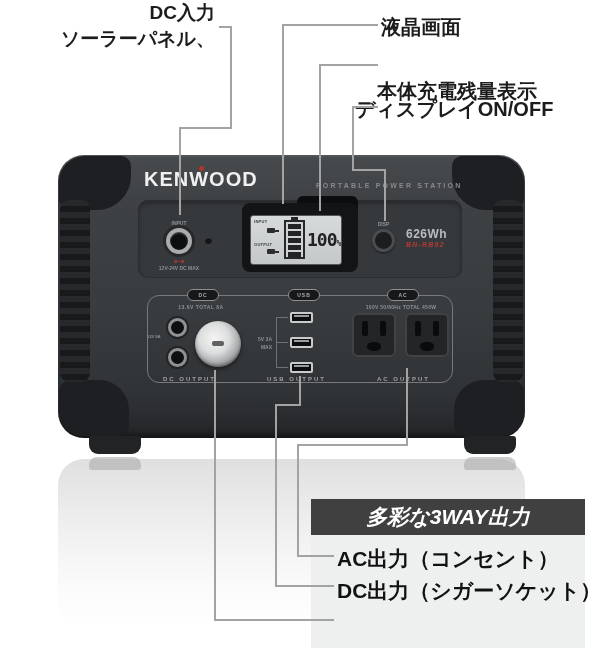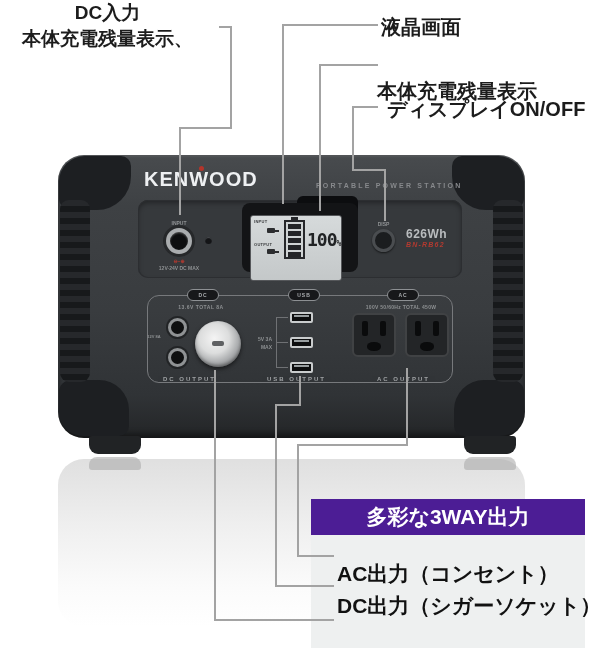--- a/index.html
+++ b/index.html
@@ -2,30 +2,30 @@
 <html><head>
 <meta charset="utf-8">
 <style>
   * { margin:0; padding:0; box-sizing:border-box; }
   html,body { background:#ffffff; }
   body { font-family:"Liberation Sans", sans-serif; }
   .canvas { position:relative; width:600px; height:651px; background:#fff; overflow:hidden; }
 
   
   .co { position:absolute; color:#1c1c1c; font-weight:bold; white-space:nowrap; }
-  .co-dcin { left:0; top:16; width:215px; text-align:center; font-size:19px; line-height:26px; }
+  .co-dcin { left:0; top:16; width:215px; text-align:right; font-size:19px; line-height:26px; }
   .co-lcd  { left:381px; top:14px; font-size:20px; }
   .co-batt { left:377px; top:54px; font-size:20px;margin-top:24px; }
-  .co-disp { left:387px; top:96px; font-size:20px; }
+  .co-disp { left:355px; top:96px; font-size:20px; }
 
   
   .badge { position:absolute; left:311px; top:499px; width:274px; height:36px;
            display:flex; align-items:center; justify-content:center;
            color:#fff; font-size:21px; font-weight:bold; }
-  .obox { position:absolute; left:311px; top:535px; width:274px; height:113px; padding:23px 0 0 26px; }
+  .obox { position:absolute; left:311px; top:535px; width:274px; height:113px; padding:8px 0 0 26px; }
   .obox .row { font-size:21px; font-weight:bold; color:#111; line-height:32px; white-space:nowrap; }
 
   
   .dev-body { position:absolute; left:58px; top:155px; width:467px; height:283px; border-radius:26px;
               background:linear-gradient(180deg,#484b4e 0%,#3e4144 18%,#393c3f 55%,#303336 85%,#232527 100%);
               box-shadow:inset 0 2px 2px rgba(255,255,255,.08), inset 0 -4px 6px rgba(0,0,0,.45); }
   .bumper { position:absolute; background:#1d1f22; }
   .b-tl { left:59px;  top:156px; width:72px; height:54px; border-radius:26px 10px 34px 12px; }
   .b-tr { left:452px; top:156px; width:72px; height:54px; border-radius:10px 26px 12px 34px; }
   .b-bl { left:59px;  top:380px; width:70px; height:56px; border-radius:12px 30px 10px 24px; }
@@ -46,21 +46,21 @@
 
   .mini { position:absolute; color:#8e9193; font-weight:bold; white-space:nowrap; }
 
   .injack { position:absolute; left:166px; top:228px; width:26px; height:26px; border-radius:50%;
             background:#0d0e0f; border:4px solid #a9acae; box-shadow:0 0 0 3px #26282a, inset 0 1px 2px #555; }
   .led { position:absolute; left:205px; top:237px; width:7px; height:7px; border-radius:50%;
          background:#141517; box-shadow:inset 0 1px 1px #4a4d50; }
 
   .lcd-bez { position:absolute; left:242px; top:203px; width:116px; height:69px; border-radius:8px; background:#131416; }
   .lcd-tab { position:absolute; left:297px; top:196px; width:61px; height:22px; border-radius:6px; background:#0c0d0f; }
-  .lcd { position:absolute; left:250px; top:215px; width:92px; height:66px; border-radius:3px;
+  .lcd { position:absolute; left:250px; top:215px; width:92px; height:50px; border-radius:3px;
          background:linear-gradient(180deg,#d6dadb,#c4c8c9); border:1px solid #55575a;padding-left:44px; }
   .lcd .t { position:absolute; font-size:4px; font-weight:bold; color:#3a3c3e; letter-spacing:.3px; }
   .plug { position:absolute; width:8px; height:5px; background:#2c2d2f; border-radius:1px; }
   .plug::after { content:""; position:absolute; left:8px; top:1.5px; width:4px; height:2px; background:#2c2d2f; }
   .battery { position:absolute; left:33px; top:4px; width:21px; height:39px; border:2px solid #26272a; background:#cfd3d4; }
   .battery::before { content:""; position:absolute; left:5px; top:-5px; width:7px; height:3px; background:#26272a; }
   .bar { position:absolute; left:2px; height:5px; background:#232427; }
   .pct { position:absolute; left:56px; top:13px; font-family:"DejaVu Sans Mono", monospace;
          font-weight:bold; font-size:18px; color:#202224; letter-spacing:-1px; }
   .pctsign { font-size:8px; letter-spacing:0; }
@@ -181,27 +181,27 @@
   <div class="usb" style="top:362px;"></div>
   <div class="seclab" style="left:262px;">USB OUTPUT</div>
 
   <div class="mini" style="left:352px; top:304px; width:98px; text-align:center; font-size:5px; letter-spacing:.3px;">100V 50/60Hz TOTAL 450W</div>
   <div class="outlet" style="left:352px;"></div>
   <div class="outlet" style="left:405px;"></div>
   <div class="seclab" style="left:372px;">AC OUTPUT</div>
 
   <div class="co co-dcin">
     <div>DC入力</div>
-    <div>本体充電残量表示、</div>
+    <div>ソーラーパネル、</div>
   </div>
   <div class="co co-lcd">液晶画面</div>
   <div class="co co-batt">本体充電残量表示</div>
   <div class="co co-disp">ディスプレイON/OFF</div>
 
-  <div class="badge" style="background: #4c1d95;">多彩な3WAY出力</div>
+  <div class="badge" style="background: #404040; font-style: italic;">多彩な3WAY出力</div>
   <div class="obox" style="background: rgb(238, 240, 240);">
     <div class="row">AC出力（コンセント）</div>
     <div class="row">DC出力（シガーソケット）</div>
   </div>
 
   <svg class="lines" width="600" height="651" viewBox="0 0 600 651">
     <g fill="none" stroke="#a3a3a3" stroke-width="2">
       <path d="M219 27 H231 V128 H180 V215"></path>
       <path d="M283 204 V25 H378"></path>
       <path d="M320 211 V65 H378"></path>

